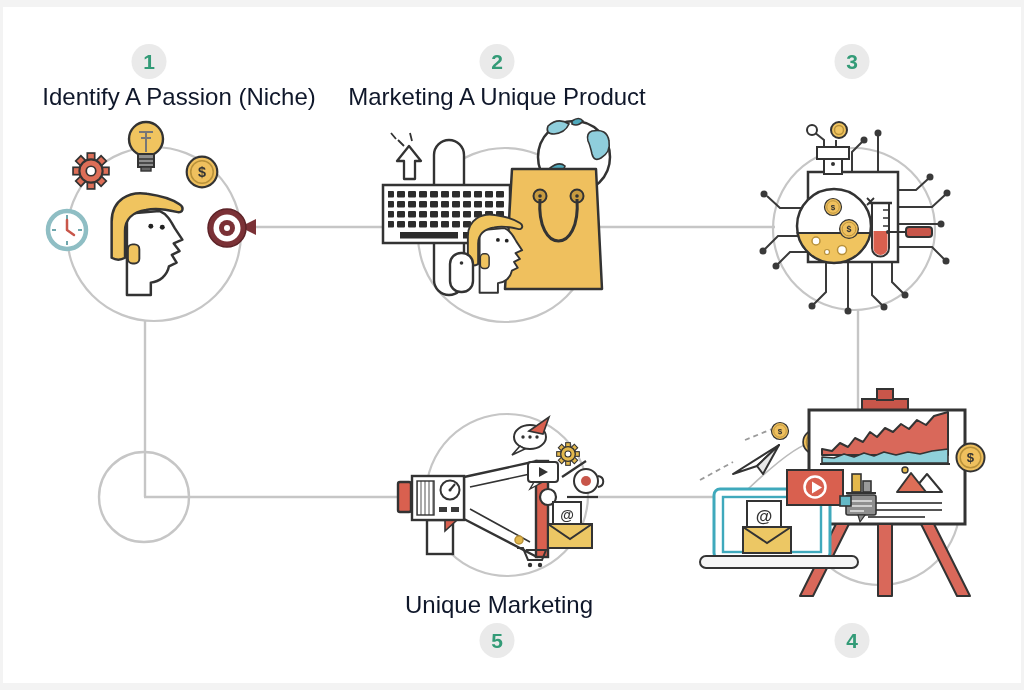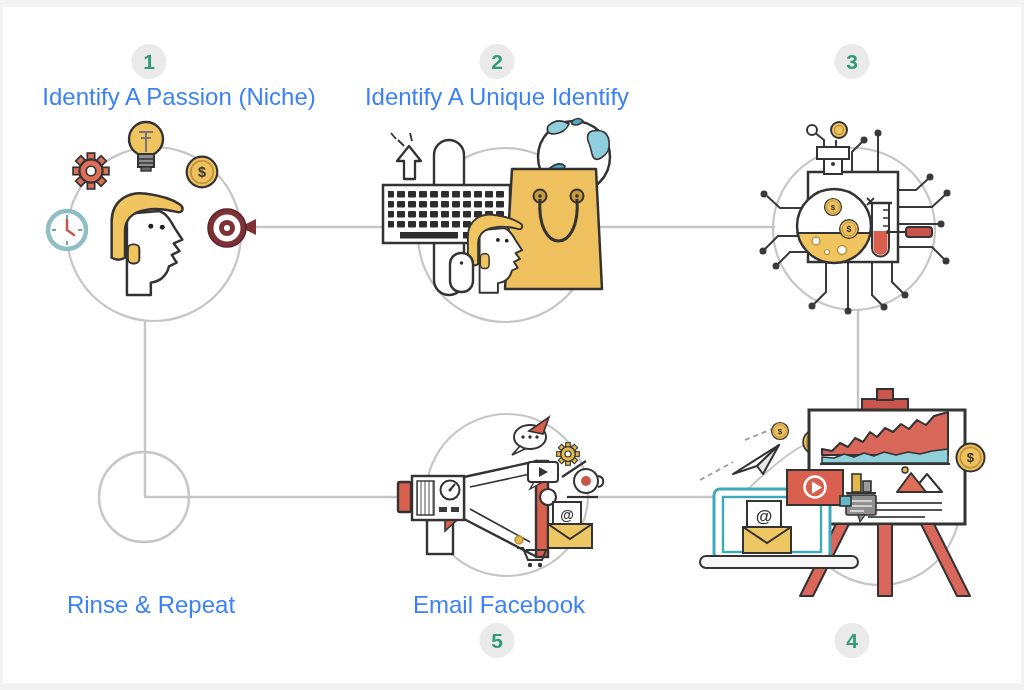--- a/index.html
+++ b/index.html
@@ -3,21 +3,21 @@
 <meta charset="utf-8">
 <style>
   html,body{margin:0;padding:0;background:#fff;}
   .stage{position:relative;width:1024px;height:690px;background:#ffffff;
          font-family:"Liberation Sans",sans-serif;overflow:hidden;}
   .edge{position:absolute;background:#f3f3f3;}
   .edge.top{left:0;top:0;width:1024px;height:7px;}
   .edge.bottom{left:0;top:683px;width:1024px;height:7px;}
   .edge.left{left:0;top:0;width:3px;height:690px;}
   .edge.right{left:1021px;top:0;width:3px;height:690px;}
-  .lbl{position:absolute;transform:translateX(-50%);font-size:24px;color:#3b82f6;
+  .lbl{position:absolute;transform:translateX(-50%);font-size:24px;color:#0f172a;
        white-space:nowrap;line-height:28px;}
   .badge{position:absolute;width:35px;height:35px;border-radius:50%;background:#eaeaea;
          color:#339b77;font-weight:bold;font-size:21px;display:flex;align-items:center;
          justify-content:center;transform:translateX(-50%);}
   svg{position:absolute;left:0;top:0;}
   text{font-family:"Liberation Sans",sans-serif;}
 </style>
 </head>
 <body>
 
@@ -326,21 +326,20 @@
     </g>
   </svg>
 
   <div class="badge" style="left:149px;top:44px">1</div>
   <div class="badge" style="left:497px;top:44px">2</div>
   <div class="badge" style="left:852px;top:44px">3</div>
   <div class="badge" style="left:852px;top:623px">4</div>
   <div class="badge" style="left:497px;top:623px">5</div>
 
   <div class="lbl" style="left:179px;top:83px">Identify A Passion (Niche)</div>
-  <div class="lbl" style="left:497px;top:83px">Identify A Unique Identify</div>
-  <div class="lbl" style="left:499px;top:591px">Email Facebook</div>
-  <div class="lbl" style="left:151px;top:591px">Rinse &amp; Repeat</div>
+  <div class="lbl" style="left:497px;top:83px">Marketing A Unique Product</div>
+  <div class="lbl" style="left:499px;top:591px">Unique Marketing</div>
 
   <div class="edge top"></div>
   <div class="edge bottom"></div>
   <div class="edge left"></div>
   <div class="edge right"></div>
 </div>
 
 </body></html>

